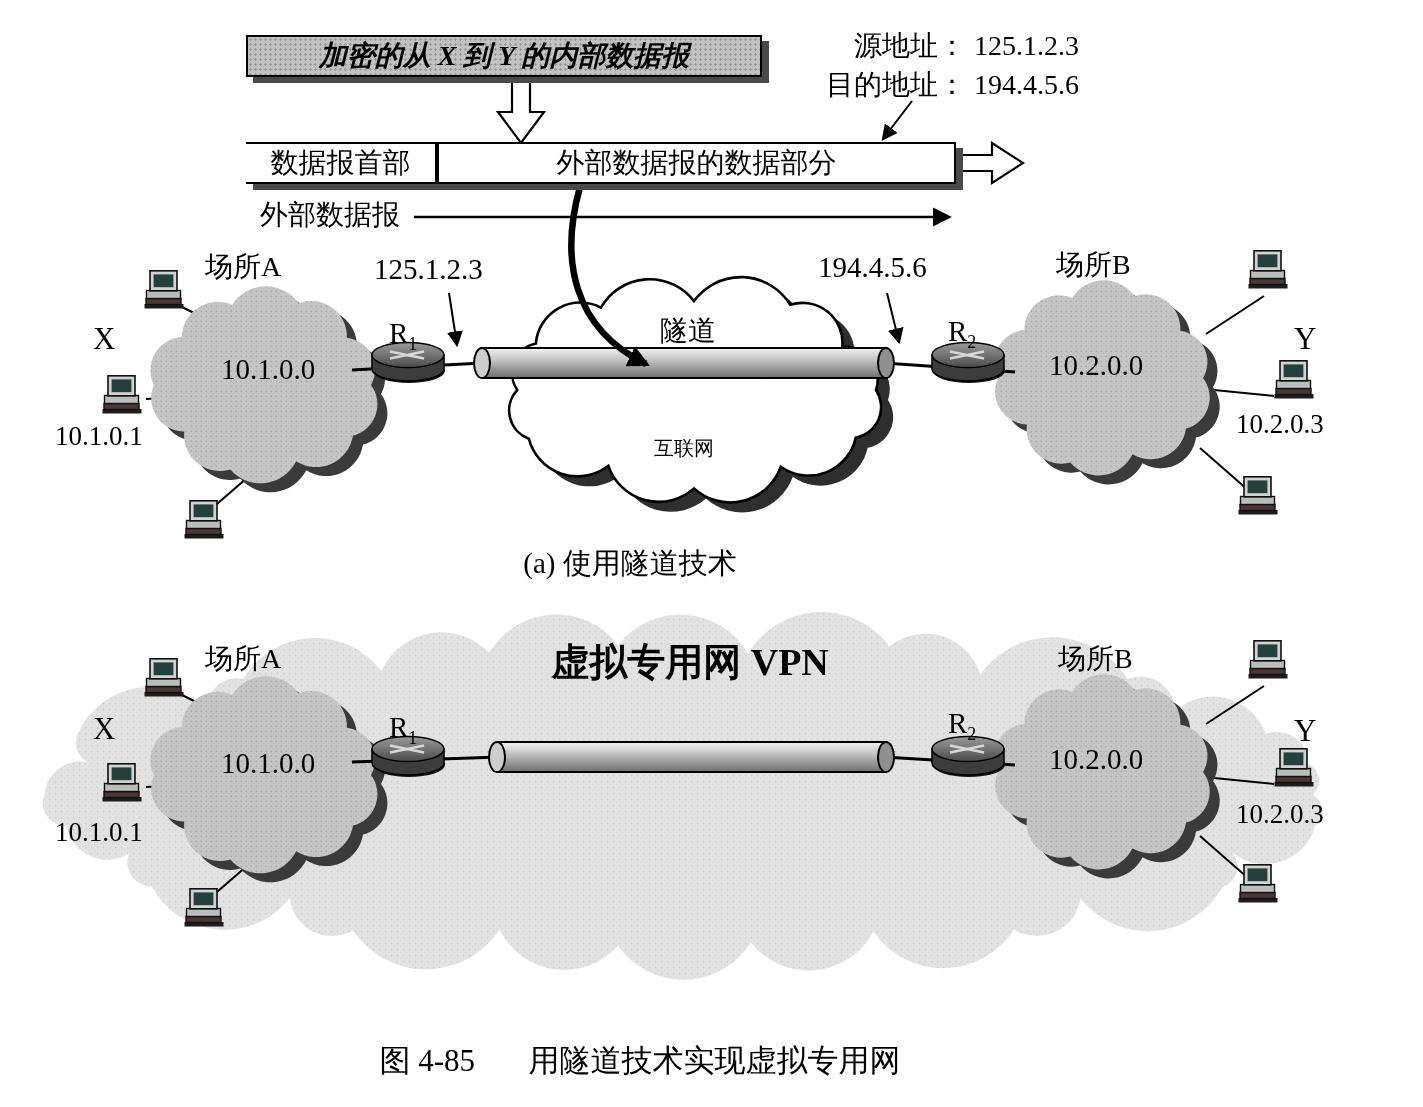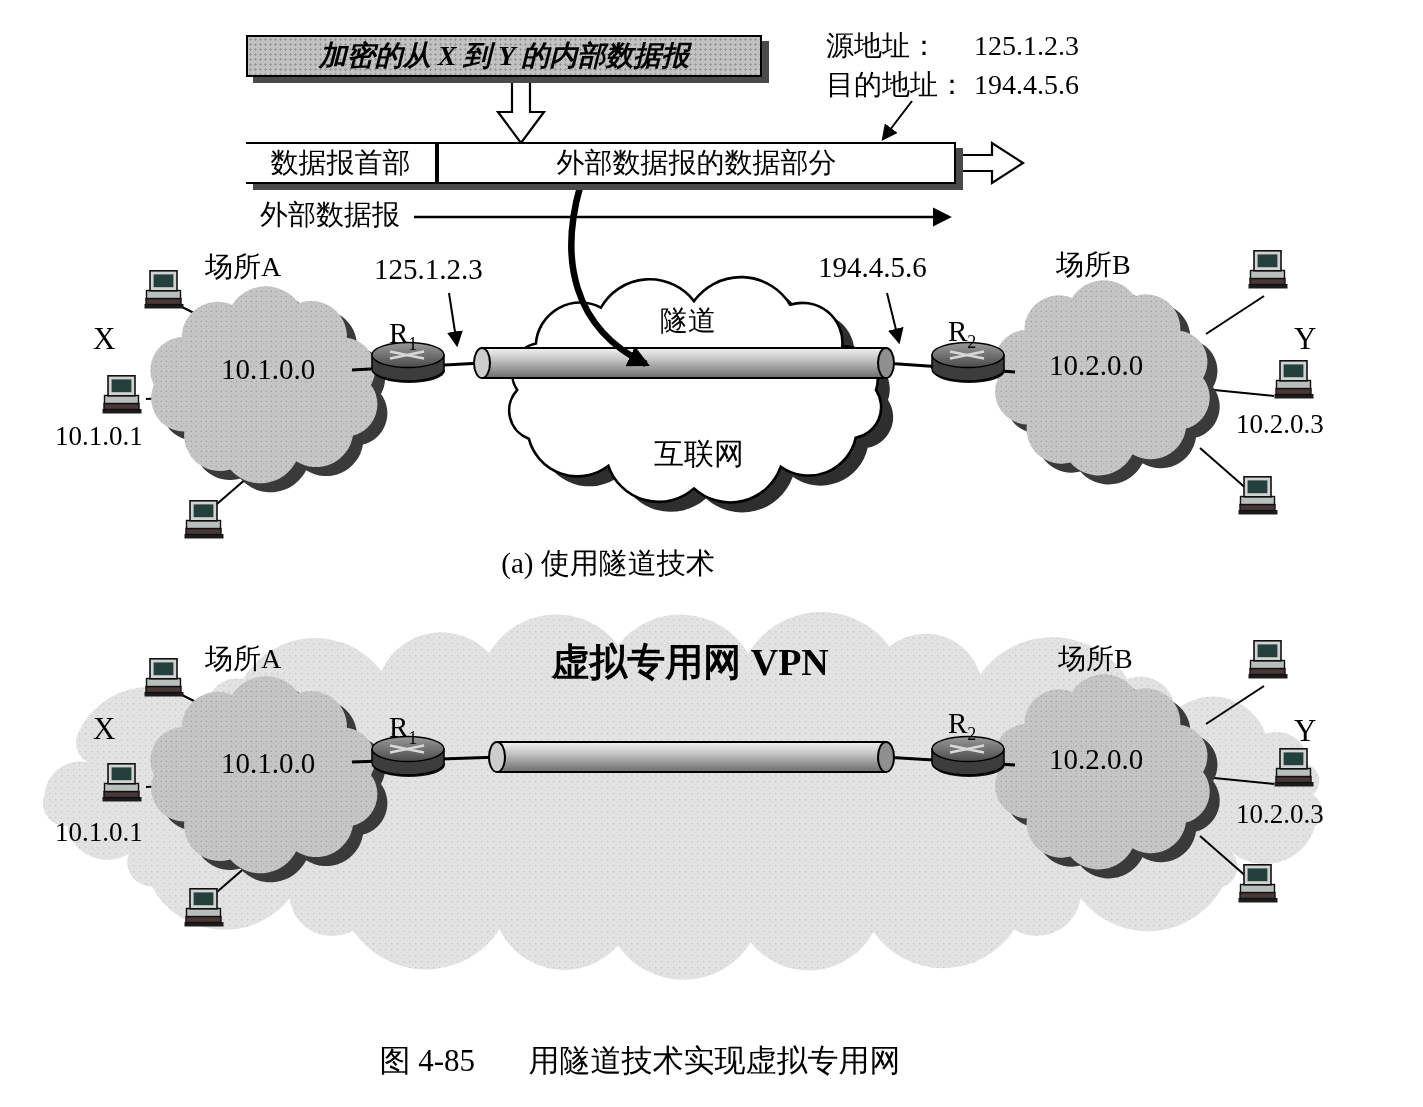--- a/index.html
+++ b/index.html
@@ -23,21 +23,21 @@
   .outer-bar{position:absolute;left:246px;top:142px;width:710px;height:42px;
     display:flex;box-shadow:7px 6px 0 #4a4a4a;background:#fff;}
   .cell{display:flex;align-items:center;justify-content:center;font-size:28px;
     border:2.4px solid #000;background:#fff;height:100%;}
   .data-cell{width:519px;}
   .hdr-cell{width:191px;border-left:none;}
   .span-label-wrap{position:absolute;left:246px;top:196px;width:710px;}
   .span-label{display:inline-block;background:#fff;padding:0 14px;font-size:28px;}
   .addr{position:absolute;left:826px;top:26px;display:grid;
     grid-template-columns:auto auto;column-gap:8px;font-size:28px;line-height:39px;}
-  .al{text-align:left;}
+  .al{text-align:right;}
 </style>
 </head>
 <body>
 
 <div id="scene">
 
 <svg width="1423" height="1107" viewBox="0 0 1423 1107">
   <defs>
     <pattern id="stippleMid" width="5" height="5" patternUnits="userSpaceOnUse">
       <rect width="5" height="5" fill="#c6c6c6"></rect>
@@ -198,29 +198,29 @@
 <div class="span-label-wrap">
   <span class="span-label">外部数据报</span>
 </div>
 
 <div class="lbl" style="left:205px;top:250px;">场所A</div>
 <div class="lbl" style="left:374px;top:252px;font-size:29px;">125.1.2.3</div>
 <div class="lbl" style="left:818px;top:250px;font-size:29px;">194.4.5.6</div>
 <div class="lbl" style="left:1056px;top:248px;">场所B</div>
 <div class="lbl" style="left:389px;top:316px;font-size:29px;"><span>R</span><sub>1</sub></div>
 <div class="lbl" style="left:948px;top:314px;font-size:29px;"><span>R</span><sub>2</sub></div>
-<div class="lbl" style="left:660px;top:304px;">隧道</div>
+<div class="lbl" style="left:660px;top:314px;">隧道</div>
 <div class="lbl" style="left:221px;top:352px;font-size:29px;">10.1.0.0</div>
 <div class="lbl" style="left:1049px;top:348px;font-size:29px;">10.2.0.0</div>
-<div class="lbl" style="left:654px;top:436px;font-size:30px;">互联网</div>
+<div class="lbl" style="left:654px;top:436px;font-size:20px;">互联网</div>
 <div class="lbl" style="left:93px;top:320px;font-size:31px;">X</div>
 <div class="lbl" style="left:55px;top:420px;font-size:27px;">10.1.0.1</div>
 <div class="lbl" style="left:1294px;top:320px;font-size:31px;">Y</div>
 <div class="lbl" style="left:1236px;top:408px;font-size:27px;">10.2.0.3</div>
-<div class="lbl c" style="left:288px;top:546px;width:640px;font-size:29px;">(a) 使用隧道技术</div>
+<div class="lbl c" style="left:310px;top:546px;width:640px;font-size:29px;">(a) 使用隧道技术</div>
 
 <div class="lbl" style="left:205px;top:642px;">场所A</div>
 <div class="lbl c bold" style="left:400px;top:640px;width:580px;font-size:38px;">虚拟专用网 VPN</div>
 <div class="lbl" style="left:1058px;top:642px;">场所B</div>
 <div class="lbl" style="left:389px;top:710px;font-size:29px;"><span>R</span><sub>1</sub></div>
 <div class="lbl" style="left:948px;top:706px;font-size:29px;"><span>R</span><sub>2</sub></div>
 <div class="lbl" style="left:221px;top:746px;font-size:29px;">10.1.0.0</div>
 <div class="lbl" style="left:1049px;top:742px;font-size:29px;">10.2.0.0</div>
 <div class="lbl" style="left:93px;top:710px;font-size:31px;">X</div>
 <div class="lbl" style="left:55px;top:816px;font-size:27px;">10.1.0.1</div>

